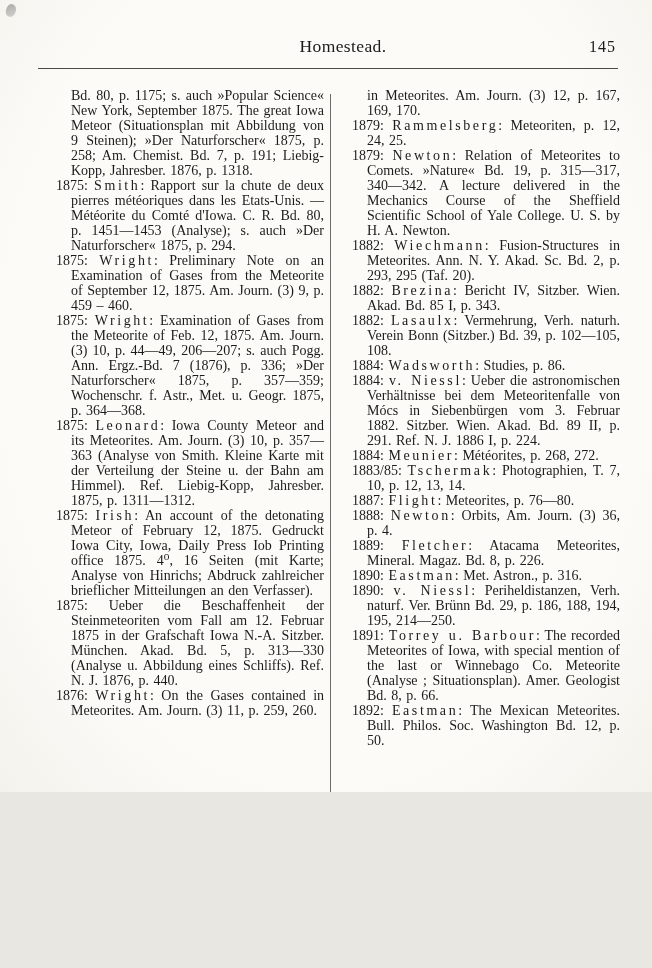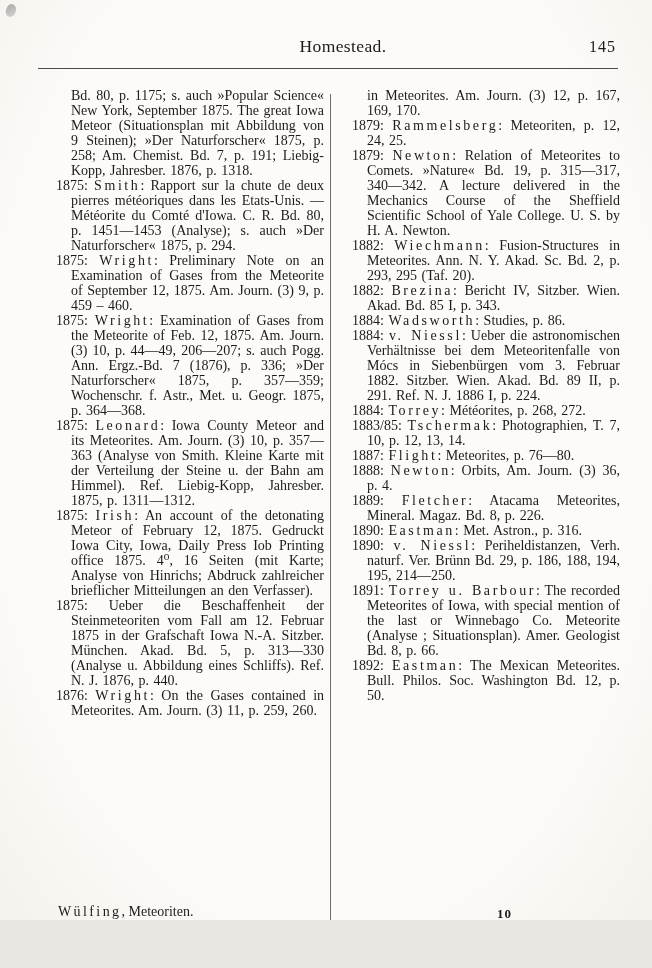--- a/index.html
+++ b/index.html
@@ -2,21 +2,21 @@
 <html><head>
 <meta charset="utf-8">
 <style>
   html,body{margin:0;padding:0;}
   body{
     width:652px;height:968px;
     background:#e9e7e2;
     font-family:"Liberation Serif","DejaVu Serif",serif;
   }
   .page{
-    position:relative;width:652px;height:920px;overflow:hidden;
+    position:relative;width:652px;height:792px;overflow:hidden;
     background:radial-gradient(ellipse at 50% 45%, #fcfbf8 70%, #f4f2ec 100%);
     color:#1b1b1b;
   }
   .smudge{
     position:absolute;left:6px;top:4px;width:10px;height:13px;
     background:linear-gradient(135deg,#8f8f8f,#c9c9c6);
     border-radius:45% 60% 50% 55%;transform:rotate(24deg);opacity:.75;
   }
   .page-header{position:absolute;top:36px;left:38px;width:580px;height:26px;}
   .running-title{
@@ -75,23 +75,24 @@
         <p class="entry"><span class="year">1875: </span><span class="author">Irish</span>: <span>An account of the detonating Meteor of February 12, 1875. Gedruckt Iowa City, Iowa, Daily Press Iob Printing office 1875. 4⁰, 16 Seiten (mit Karte; Analyse von Hinrichs; Abdruck zahlreicher brieflicher Mitteilungen an den Verfasser).</span></p>
         <p class="entry"><span class="year">1875: </span><span>Ueber die Beschaffenheit der Steinmeteoriten vom Fall am 12. Februar 1875 in der Grafschaft Iowa N.-A. Sitzber. München. Akad. Bd. 5, p. 313—330 (Analyse u. Abbildung eines Schliffs). Ref. N. J. 1876, p. 440.</span></p>
         <p class="entry"><span class="year">1876: </span><span class="author">Wright</span>: <span>On the Gases contained in Meteorites. Am. Journ. (3) 11, p. 259, 260.</span></p>
       </div>
     <div class="column right">
         <p class="entry continuation"><span>in Meteorites. Am. Journ. (3) 12, p. 167, 169, 170.</span></p>
         <p class="entry"><span class="year">1879: </span><span class="author">Rammelsberg</span>: <span>Meteoriten, p. 12, 24, 25.</span></p>
         <p class="entry"><span class="year">1879: </span><span class="author">Newton</span>: <span>Relation of Meteorites to Comets. »Nature« Bd. 19, p. 315—317, 340—342. A lecture delivered in the Mechanics Course of the Sheffield Scientific School of Yale College. U. S. by H. A. Newton.</span></p>
         <p class="entry"><span class="year">1882: </span><span class="author">Wiechmann</span>: <span>Fusion-Structures in Meteorites. Ann. N. Y. Akad. Sc. Bd. 2, p. 293, 295 (Taf. 20).</span></p>
         <p class="entry"><span class="year">1882: </span><span class="author">Brezina</span>: <span>Bericht IV, Sitzber. Wien. Akad. Bd. 85 I, p. 343.</span></p>
+        <p class="entry"><span class="year">1882: </span><span class="author">Lasaulx</span>: <span>Vermehrung, Verh. naturh. Verein Bonn (Sitzber.) Bd. 39, p. 102—105, 108.</span></p>
         <p class="entry"><span class="year">1884: </span><span class="author">Wadsworth</span>: <span>Studies, p. 86.</span></p>
         <p class="entry"><span class="year">1884: </span><span class="author">v. Niessl</span>: <span>Ueber die astronomischen Verhältnisse bei dem Meteoritenfalle von Mócs in Siebenbürgen vom 3. Februar 1882. Sitzber. Wien. Akad. Bd. 89 II, p. 291. Ref. N. J. 1886 I, p. 224.</span></p>
-        <p class="entry"><span class="year">1884: </span><span class="author">Torrey</span>: <span>Météorites, p. 268, 272.</span></p>
+        <p class="entry"><span class="year">1884: </span><span class="author">Meunier</span>: <span>Météorites, p. 268, 272.</span></p>
         <p class="entry"><span class="year">1883/85: </span><span class="author">Tschermak</span>: <span>Photographien, T. 7, 10, p. 12, 13, 14.</span></p>
         <p class="entry"><span class="year">1887: </span><span class="author">Flight</span>: <span>Meteorites, p. 76—80.</span></p>
         <p class="entry"><span class="year">1888: </span><span class="author">Newton</span>: <span>Orbits, Am. Journ. (3) 36, p. 4.</span></p>
         <p class="entry"><span class="year">1889: </span><span class="author">Fletcher</span>: <span>Atacama Meteorites, Mineral. Magaz. Bd. 8, p. 226.</span></p>
         <p class="entry"><span class="year">1890: </span><span class="author">Eastman</span>: <span>Met. Astron., p. 316.</span></p>
         <p class="entry"><span class="year">1890: </span><span class="author">v. Niessl</span>: <span>Periheldistanzen, Verh. naturf. Ver. Brünn Bd. 29, p. 186, 188, 194, 195, 214—250.</span></p>
         <p class="entry"><span class="year">1891: </span><span class="author">Torrey u. Barbour</span>: <span>The recorded Meteorites of Iowa, with special mention of the last or Winnebago Co. Meteorite (Analyse ; Situationsplan). Amer. Geologist Bd. 8, p. 66.</span></p>
         <p class="entry"><span class="year">1892: </span><span class="author">Eastman</span>: <span>The Mexican Meteorites. Bull. Philos. Soc. Washington Bd. 12, p. 50.</span></p>
       </div>
   </div>

